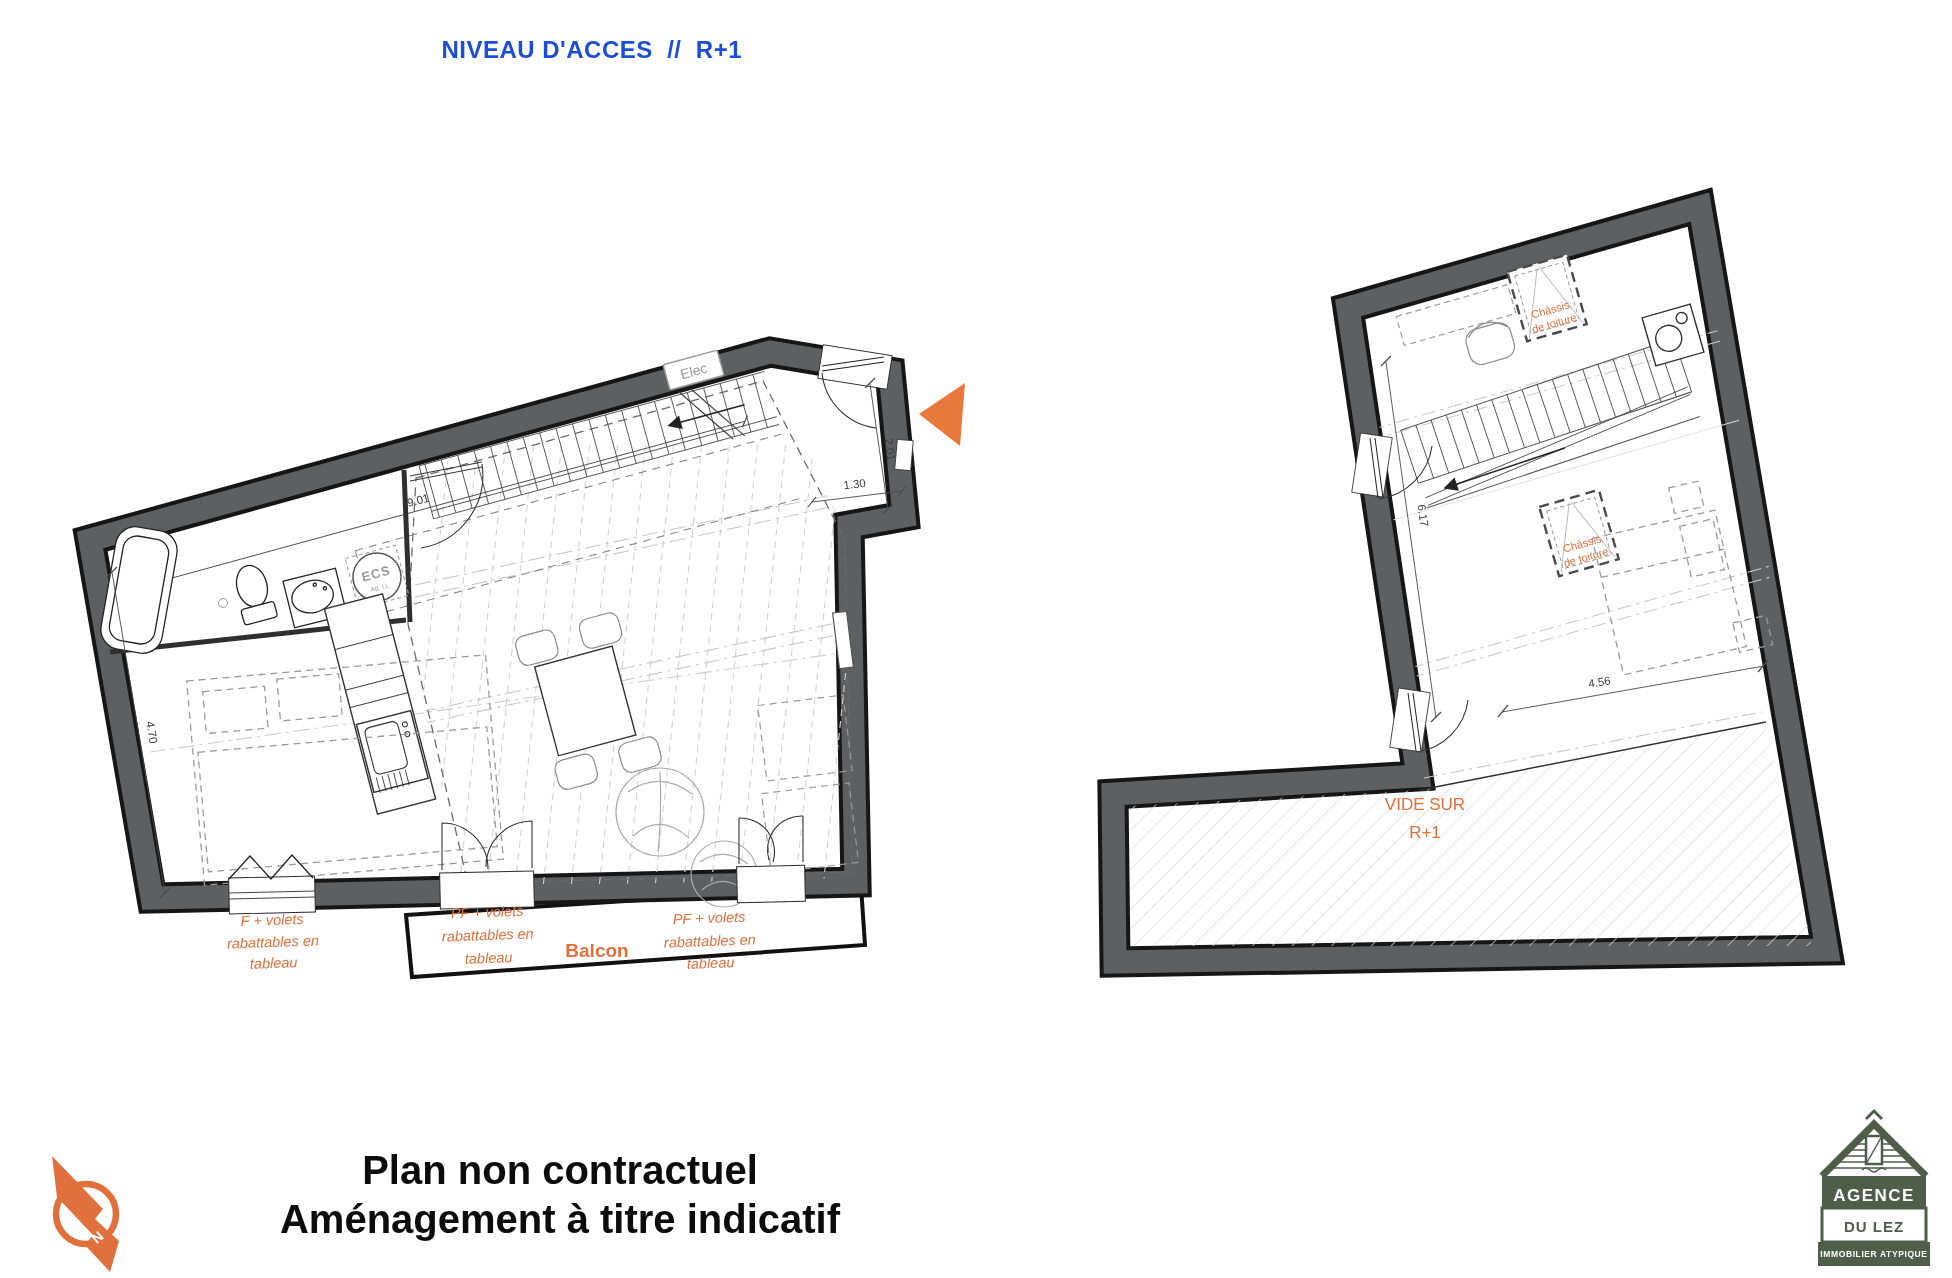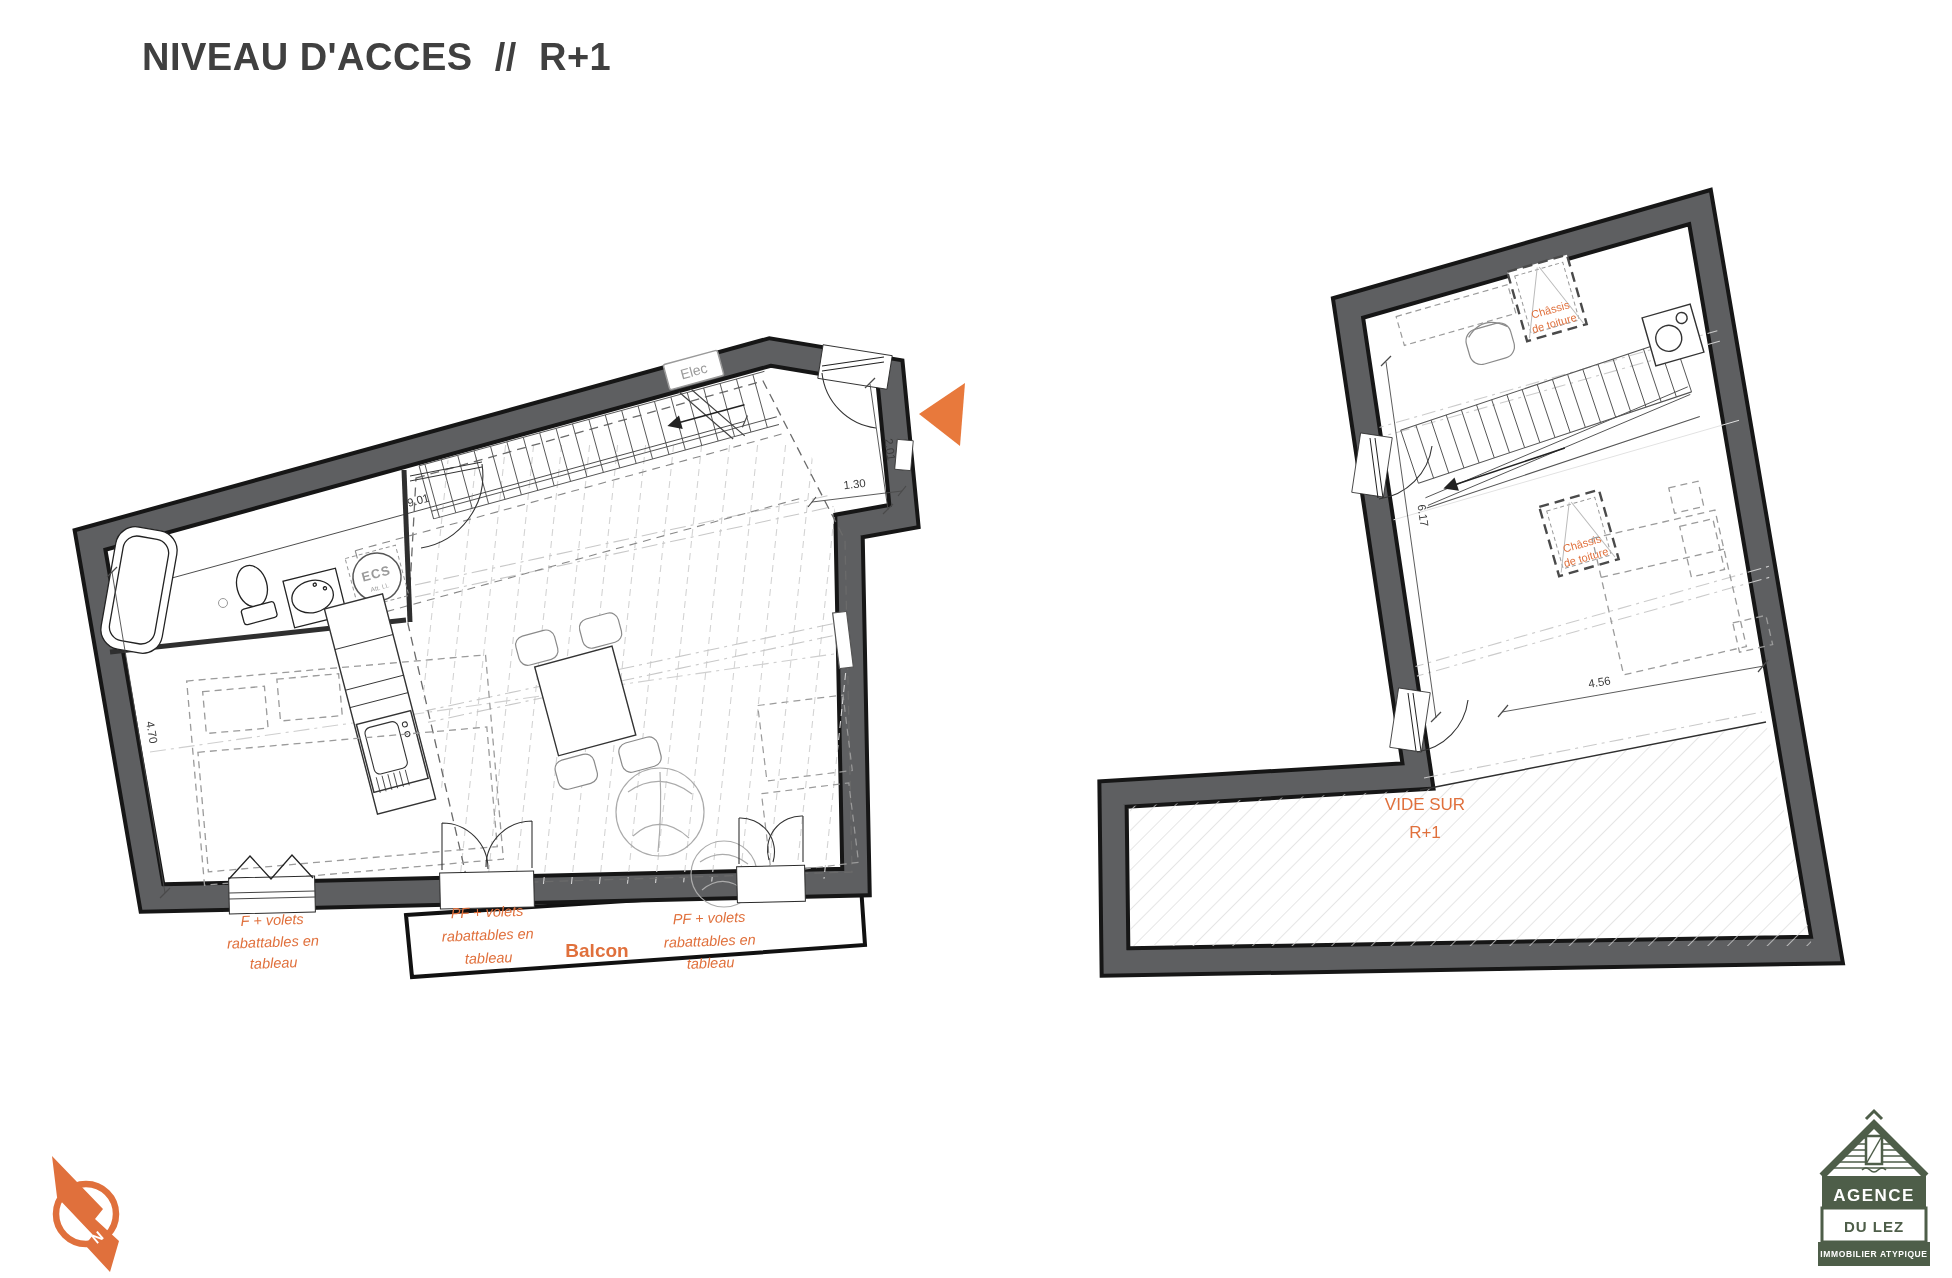--- a/index.html
+++ b/index.html
@@ -1,19 +1,19 @@
 <!DOCTYPE html>
 <html><head>
 <meta charset="utf-8">
 <style>
   html,body{margin:0;padding:0;background:#fff;}
   .page{position:relative;width:1952px;height:1278px;background:#ffffff;overflow:hidden;
         font-family:"Liberation Sans",sans-serif;}
-  .title{position:absolute;top:36px;font-weight:bold;font-size:38px;color:#404040;
-         text-align:left;letter-spacing:.5px;white-space:pre;}
+  .title{position:absolute;top:36px;font-weight:bold;font-size:24px;color:#1d4ed8;
+         text-align:right;letter-spacing:.5px;white-space:pre;}
   .title-left{left:142px;width:600px;}
   .title-right{left:1158px;width:616px;}
   .footer{position:absolute;left:150px;top:1146px;width:820px;text-align:center;
           font-weight:bold;font-size:40px;line-height:1.22;color:#0c0c0c;}
   svg.scene{position:absolute;left:0;top:0;}
   text{text-anchor:middle;}
   .dim{font-size:11.5px;fill:#3c3c3c;}
   .gray{fill:#9a9a9a;}
   .lblO{fill:#E0703C;}
   .winlbl{font-size:14.5px;font-style:italic;}
@@ -337,13 +337,17 @@
       <text class="logoA" x="56" y="95">AGENCE</text>
 
       <rect x="4" y="102" width="104" height="34" fill="#ffffff" stroke="#4E5E49" stroke-width="3"></rect>
       <text class="logoB" x="56" y="126">DU LEZ</text>
 
       <rect x="0" y="136" width="112" height="24" fill="#4E5E49"></rect>
       <text class="logoC" x="56" y="151">IMMOBILIER ATYPIQUE</text>
     </g>
   </svg>
 
+  <div class="footer">
+    <div>Plan non contractuel</div>
+    <div>Aménagement à titre indicatif</div>
+  </div>
 </div>
 
 </body></html>

